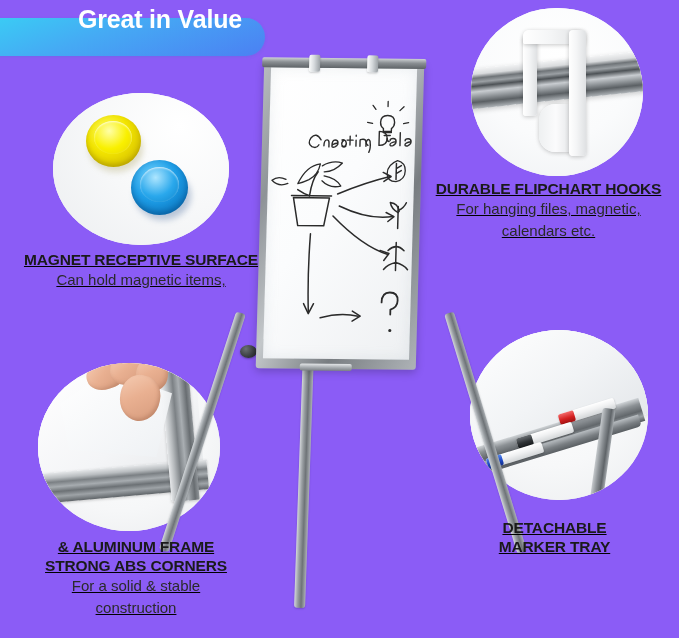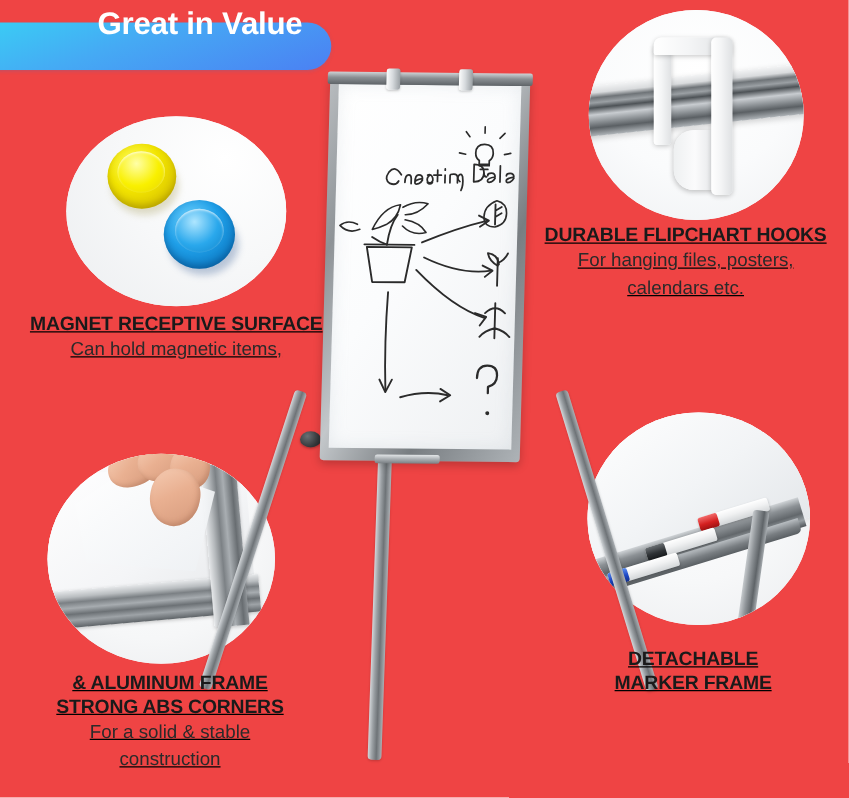--- a/index.html
+++ b/index.html
@@ -9,21 +9,21 @@
     background: #ffffff;
   }
   body {
     font-family: "Liberation Sans", sans-serif;
     -webkit-font-smoothing: antialiased;
   }
   #page {
     position: relative;
     width: 679px;
     height: 638px;
-    background: #ef4444;
+    background: #8b5cf6;
     overflow: hidden;
   }
 
   
   .banner {
     position: absolute;
     left: -40px;
     top: 18px;
     width: 305px;
     height: 38px;
@@ -470,29 +470,29 @@
     </div>
   </div>
 
   <div class="feature-text ta-center" id="text-magnets">
     <div class="feature-title">MAGNET RECEPTIVE SURFACE</div>
     <div class="feature-desc">Can hold magnetic items,</div>
   </div>
 
   <div class="feature-text ta-center" id="text-hooks">
     <div class="feature-title">DURABLE FLIPCHART HOOKS</div>
-    <div class="feature-desc">For hanging files, posters,</div>
+    <div class="feature-desc">For hanging files, magnetic,</div>
     <div class="feature-desc">calendars etc.</div>
   </div>
 
   <div class="feature-text ta-center" id="text-corner">
     <div class="feature-title">&amp; ALUMINUM FRAME</div>
     <div class="feature-title">STRONG ABS CORNERS</div>
     <div class="feature-desc">For a solid &amp; stable</div>
     <div class="feature-desc">construction</div>
   </div>
 
   <div class="feature-text ta-center" id="text-tray">
     <div class="feature-title">DETACHABLE</div>
-    <div class="feature-title">MARKER FRAME</div>
+    <div class="feature-title">MARKER TRAY</div>
   </div>
 
 </div>
 
 </body></html>

